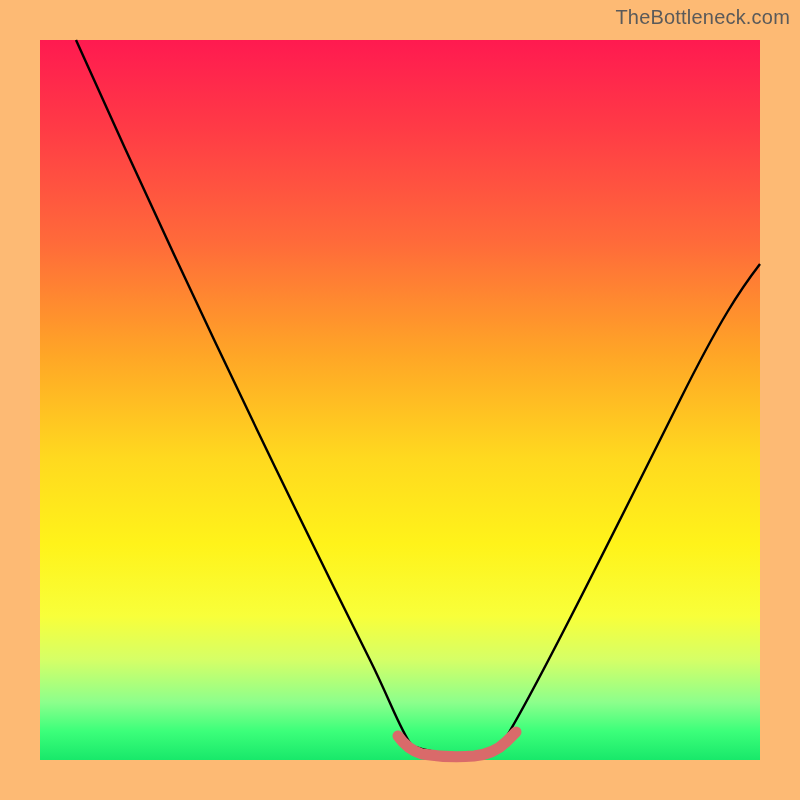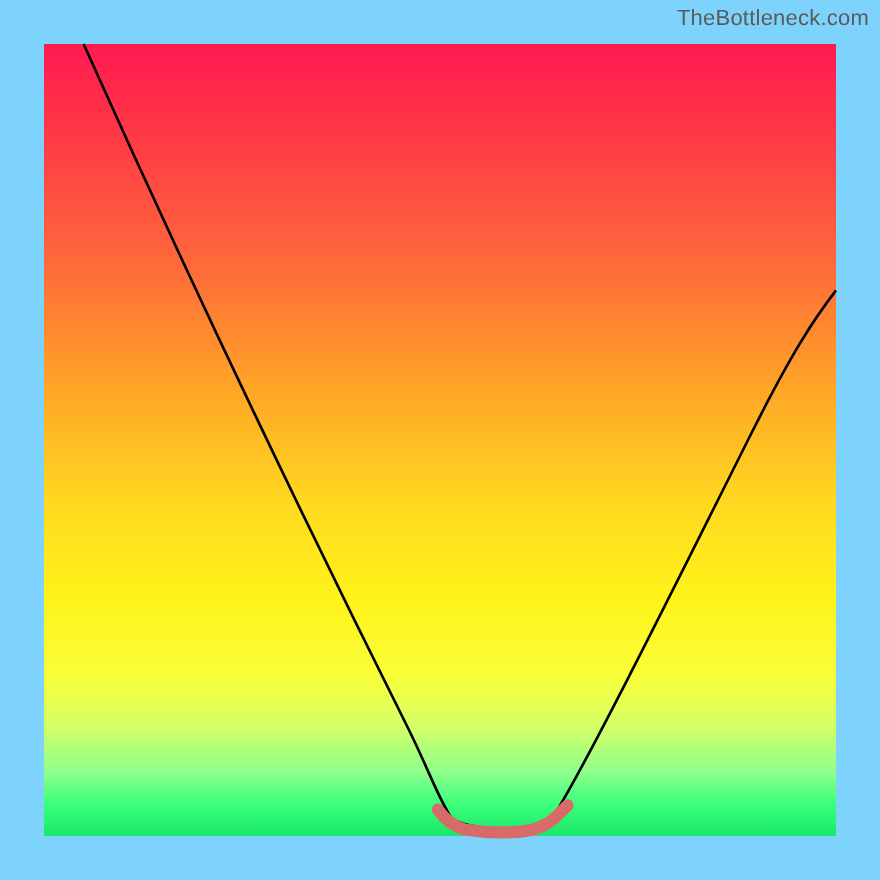--- a/index.html
+++ b/index.html
@@ -8,21 +8,21 @@
     width: 800px;
     height: 800px;
     overflow: hidden;
     background: #000;
     font-family: Arial, Helvetica, sans-serif;
   }
   .frame {
     position: relative;
     width: 800px;
     height: 800px;
-    background: #7dd3fc;
+    background: #fdba74;
   }
   .plot {
     position: absolute;
     left: 40px;
     top: 40px;
     width: 720px;
     height: 720px;
     background: linear-gradient(to bottom,
       #ff1a50 0%,
       #ff3a46 12%,

